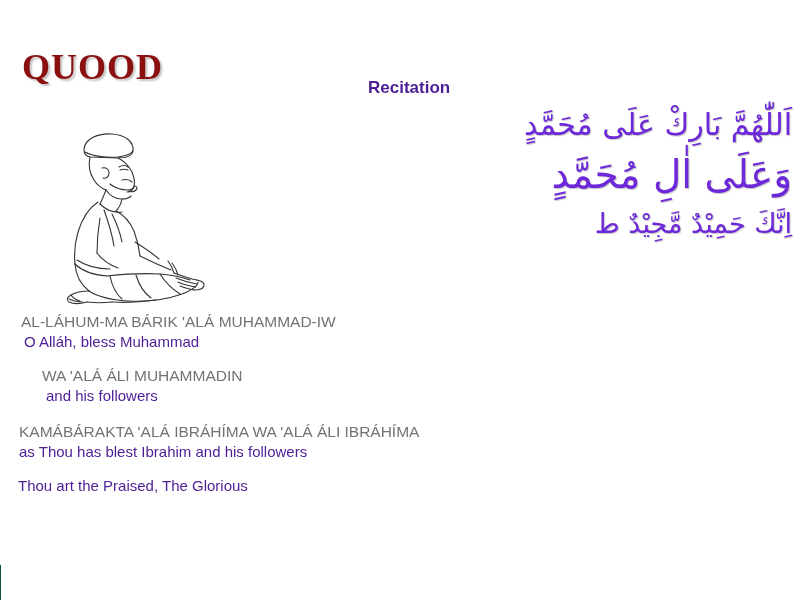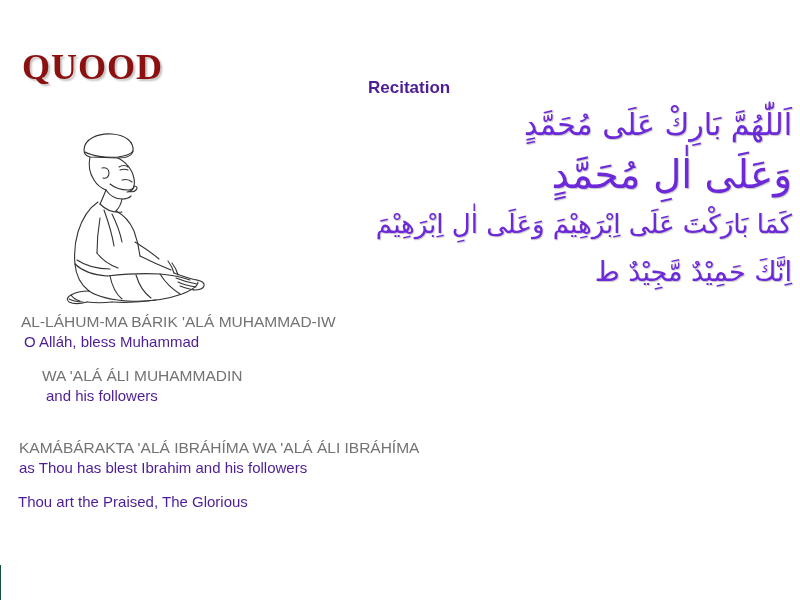--- a/index.html
+++ b/index.html
@@ -113,21 +113,21 @@
   .pair-0 .translit     { margin-left: 21px; }
   .pair-0 .translation  { margin-left: 24px; }
   .pair-1 .translit     { margin-left: 19px; }
   .pair-1 .translation  { margin-left: 23px; }
   .pair-2 .translit     { margin-left: 19px; }
   .pair-2 .translation  { margin-left: 19px; }
   .pair-3 .translit     { margin-left: 23px; }
   .pair-3 .translation  { margin-left: 18px; }
 
   .pair-1 { margin-top: 14px; padding-left: 23px; }
-  .pair-2 { margin-top: 32px; }
+  .pair-2 { margin-top: 16px; }
   .pair-3 { margin-top: 14px; }
 
   
   #left-edge-rule {
     position: absolute;
     left: 0px;
     top: 565px;
     width: 1px;
     height: 35px;
     background: #14503f;
@@ -203,21 +203,20 @@
       <path d="M29 177 C33 179 38 180 43 180"></path>
       <path d="M47 180 C55 181 64 181 72 180"></path>
 
       <path d="M72 180 C86 181 102 180 116 178"></path>
     </svg>
   </div>
 
   <div id="arabic-block">
     <div class="arabic-line arabic-line-1">اَللّٰهُمَّ بَارِكْ عَلَى مُحَمَّدٍ</div>
     <div class="arabic-line arabic-line-2">وَعَلَى اٰلِ مُحَمَّدٍ</div>
-    <div class="arabic-line arabic-line-3">كَمَا بَارَكْتَ عَلَى اِبْرَهِيْمَ وَعَلَى اٰلِ اِبْرَهِيْمَ</div>
     <div class="arabic-line arabic-line-4">اِنَّكَ حَمِيْدٌ مَّجِيْدٌ ط</div>
   </div>
 
   <div id="recitation-lines">
 
     <div class="recitation-pair pair-0">
       <div class="translit">AL-LÁHUM-MA BÁRIK 'ALÁ MUHAMMAD-IW</div>
       <div class="translation">O Alláh, bless Muhammad</div>
     </div>
 

